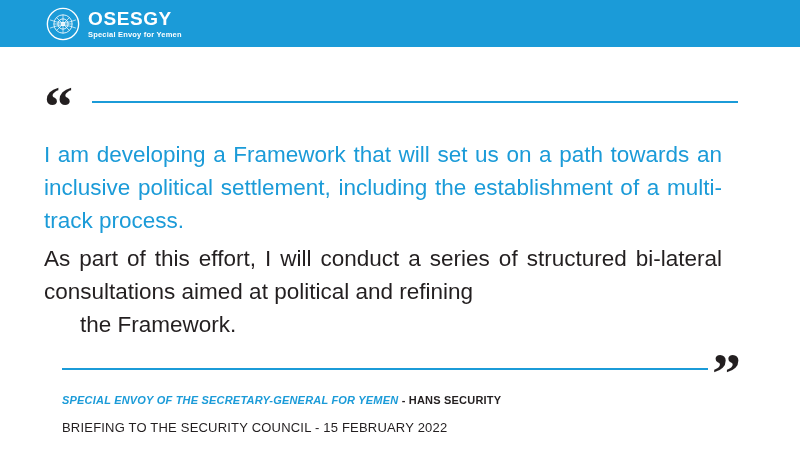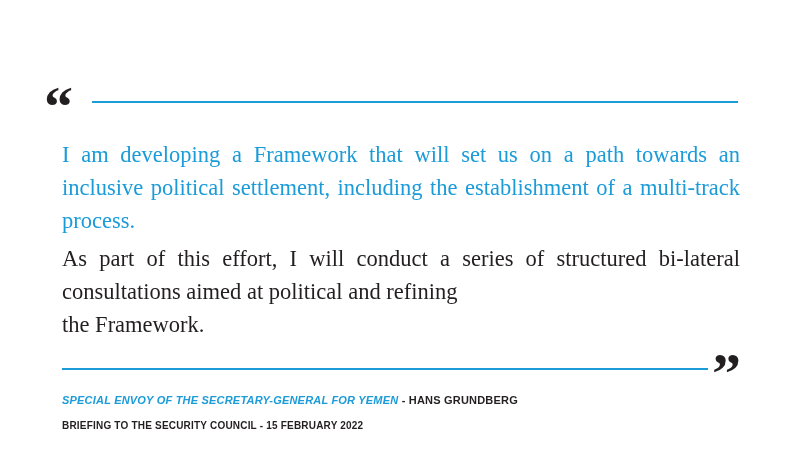--- a/index.html
+++ b/index.html
@@ -94,41 +94,41 @@
     font-family: "Liberation Serif", serif;
     font-size: 58px;
     font-weight: bold;
     color: #231f20;
     line-height: 1;
     letter-spacing: -2px;
   }
 
   .quote-body {
     position: absolute;
-    left: 62px;
+    left: 44px;
     top: 138px;
     width: 678px;
-    font-family: Liberation Serif, serif;
   }
   .quote-para {
     margin: 0;
     font-size: 22.5px;
     line-height: 33px;
     text-align: justify;
     text-justify: inter-word;
   }
   .quote-para.accent {
     color: #1b9bd8;
   }
   .quote-para.dark {
     color: #231f20;
     margin-top: 5px;
   }
   .quote-para .last-line {
     display: block;
+    margin-left: 36px;
   }
 
   
   .attribution {
     position: absolute;
     left: 62px;
     top: 394px;
     font-size: 11px;
     font-weight: bold;
     letter-spacing: 0.2px;
@@ -141,42 +141,60 @@
   .attribution .dash {
     color: #231f20;
   }
   .attribution .name {
     color: #231f20;
   }
   .event {
     position: absolute;
     left: 62px;
     top: 420px;
-    font-size: 10px;
-    font-weight: bold;
+    font-size: 13px;
+    font-weight: normal;
     letter-spacing: 0.2px;
     color: #231f20;
     white-space: nowrap;
   }
 </style>
 </head>
 <body>
 
 <div class="slide">
 
+  <div class="header">
+    <svg class="un-emblem" viewBox="0 0 100 100" aria-hidden="true">
+      <circle cx="50" cy="50" r="46" fill="none" stroke="#ffffff" stroke-width="4"></circle>
+      <circle cx="50" cy="50" r="27" fill="none" stroke="#ffffff" stroke-width="2.5"></circle>
+      <circle cx="50" cy="50" r="15" fill="none" stroke="#ffffff" stroke-width="2.5"></circle>
+      <circle cx="50" cy="50" r="5" fill="none" stroke="#ffffff" stroke-width="2.5"></circle>
+      <line x1="50" y1="23" x2="50" y2="77" stroke="#ffffff" stroke-width="2"></line>
+      <line x1="23" y1="50" x2="77" y2="50" stroke="#ffffff" stroke-width="2"></line>
+      <line x1="31" y1="31" x2="69" y2="69" stroke="#ffffff" stroke-width="2"></line>
+      <line x1="69" y1="31" x2="31" y2="69" stroke="#ffffff" stroke-width="2"></line>
+      <path d="M12 62 Q50 46 88 62" fill="none" stroke="#ffffff" stroke-width="2"></path>
+      <path d="M12 38 Q50 54 88 38" fill="none" stroke="#ffffff" stroke-width="2"></path>
+    </svg>
+    <div class="brand">
+      <span class="brand-title">OSESGY</span>
+      <span class="brand-sub">Special Envoy for Yemen</span>
+    </div>
+  </div>
 
   <div class="quote-open">“</div>
   <div class="rule-top"></div>
 
   <div class="quote-body">
     <p class="quote-para accent">I am developing a Framework that will set us on a path towards an inclusive political settlement, including the establishment of a multi-track process.</p>
     <p class="quote-para dark"><span>As part of this effort, I will conduct a series of structured bi-lateral consultations aimed at political and refining</span> <span class="last-line">the Framework.</span></p>
   </div>
 
   <div class="rule-bottom"></div>
   <div class="quote-close">”</div>
 
   <div class="attribution">
-    <span class="role">SPECIAL ENVOY OF THE SECRETARY-GENERAL FOR YEMEN</span><span class="dash"> - </span><span class="name">HANS GRUNDBERG</span>
+    <span class="role">SPECIAL ENVOY OF THE SECRETARY-GENERAL FOR YEMEN</span><span class="dash"> - </span><span class="name">HANS SECURITY</span>
   </div>
   <div class="event">BRIEFING TO THE SECURITY COUNCIL - 15 FEBRUARY 2022</div>
 
 </div>
 
 </body></html>

